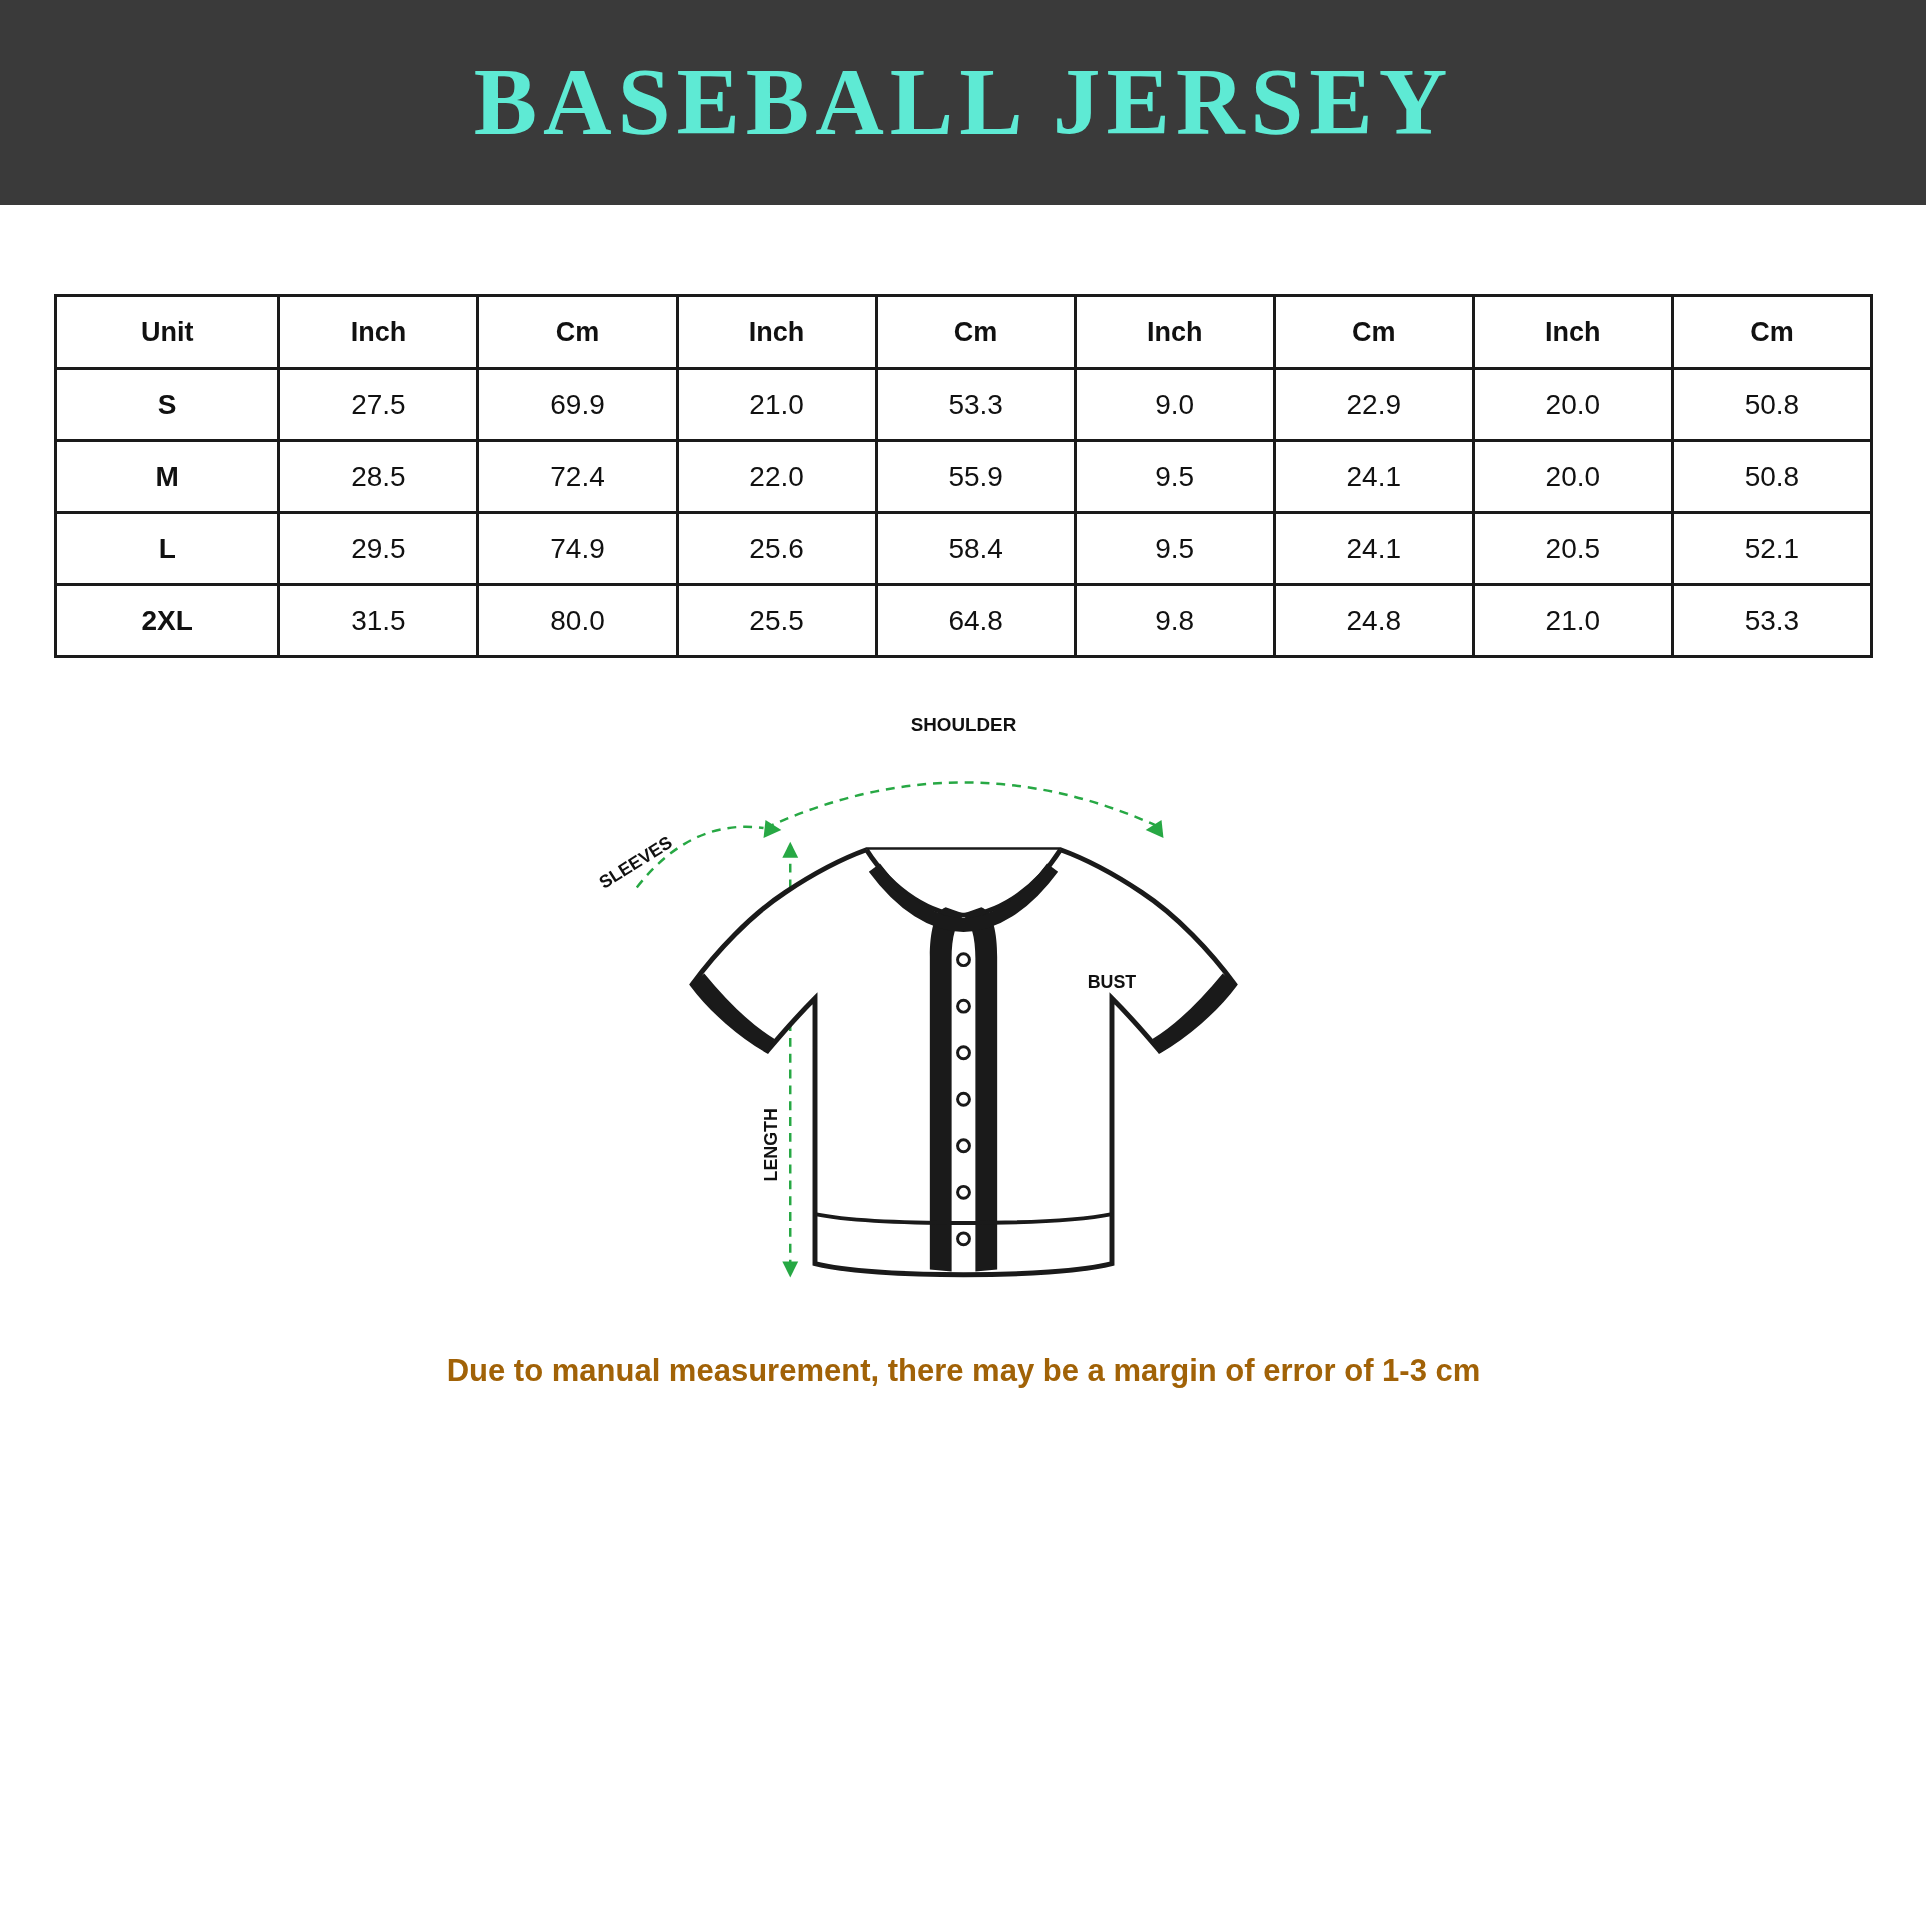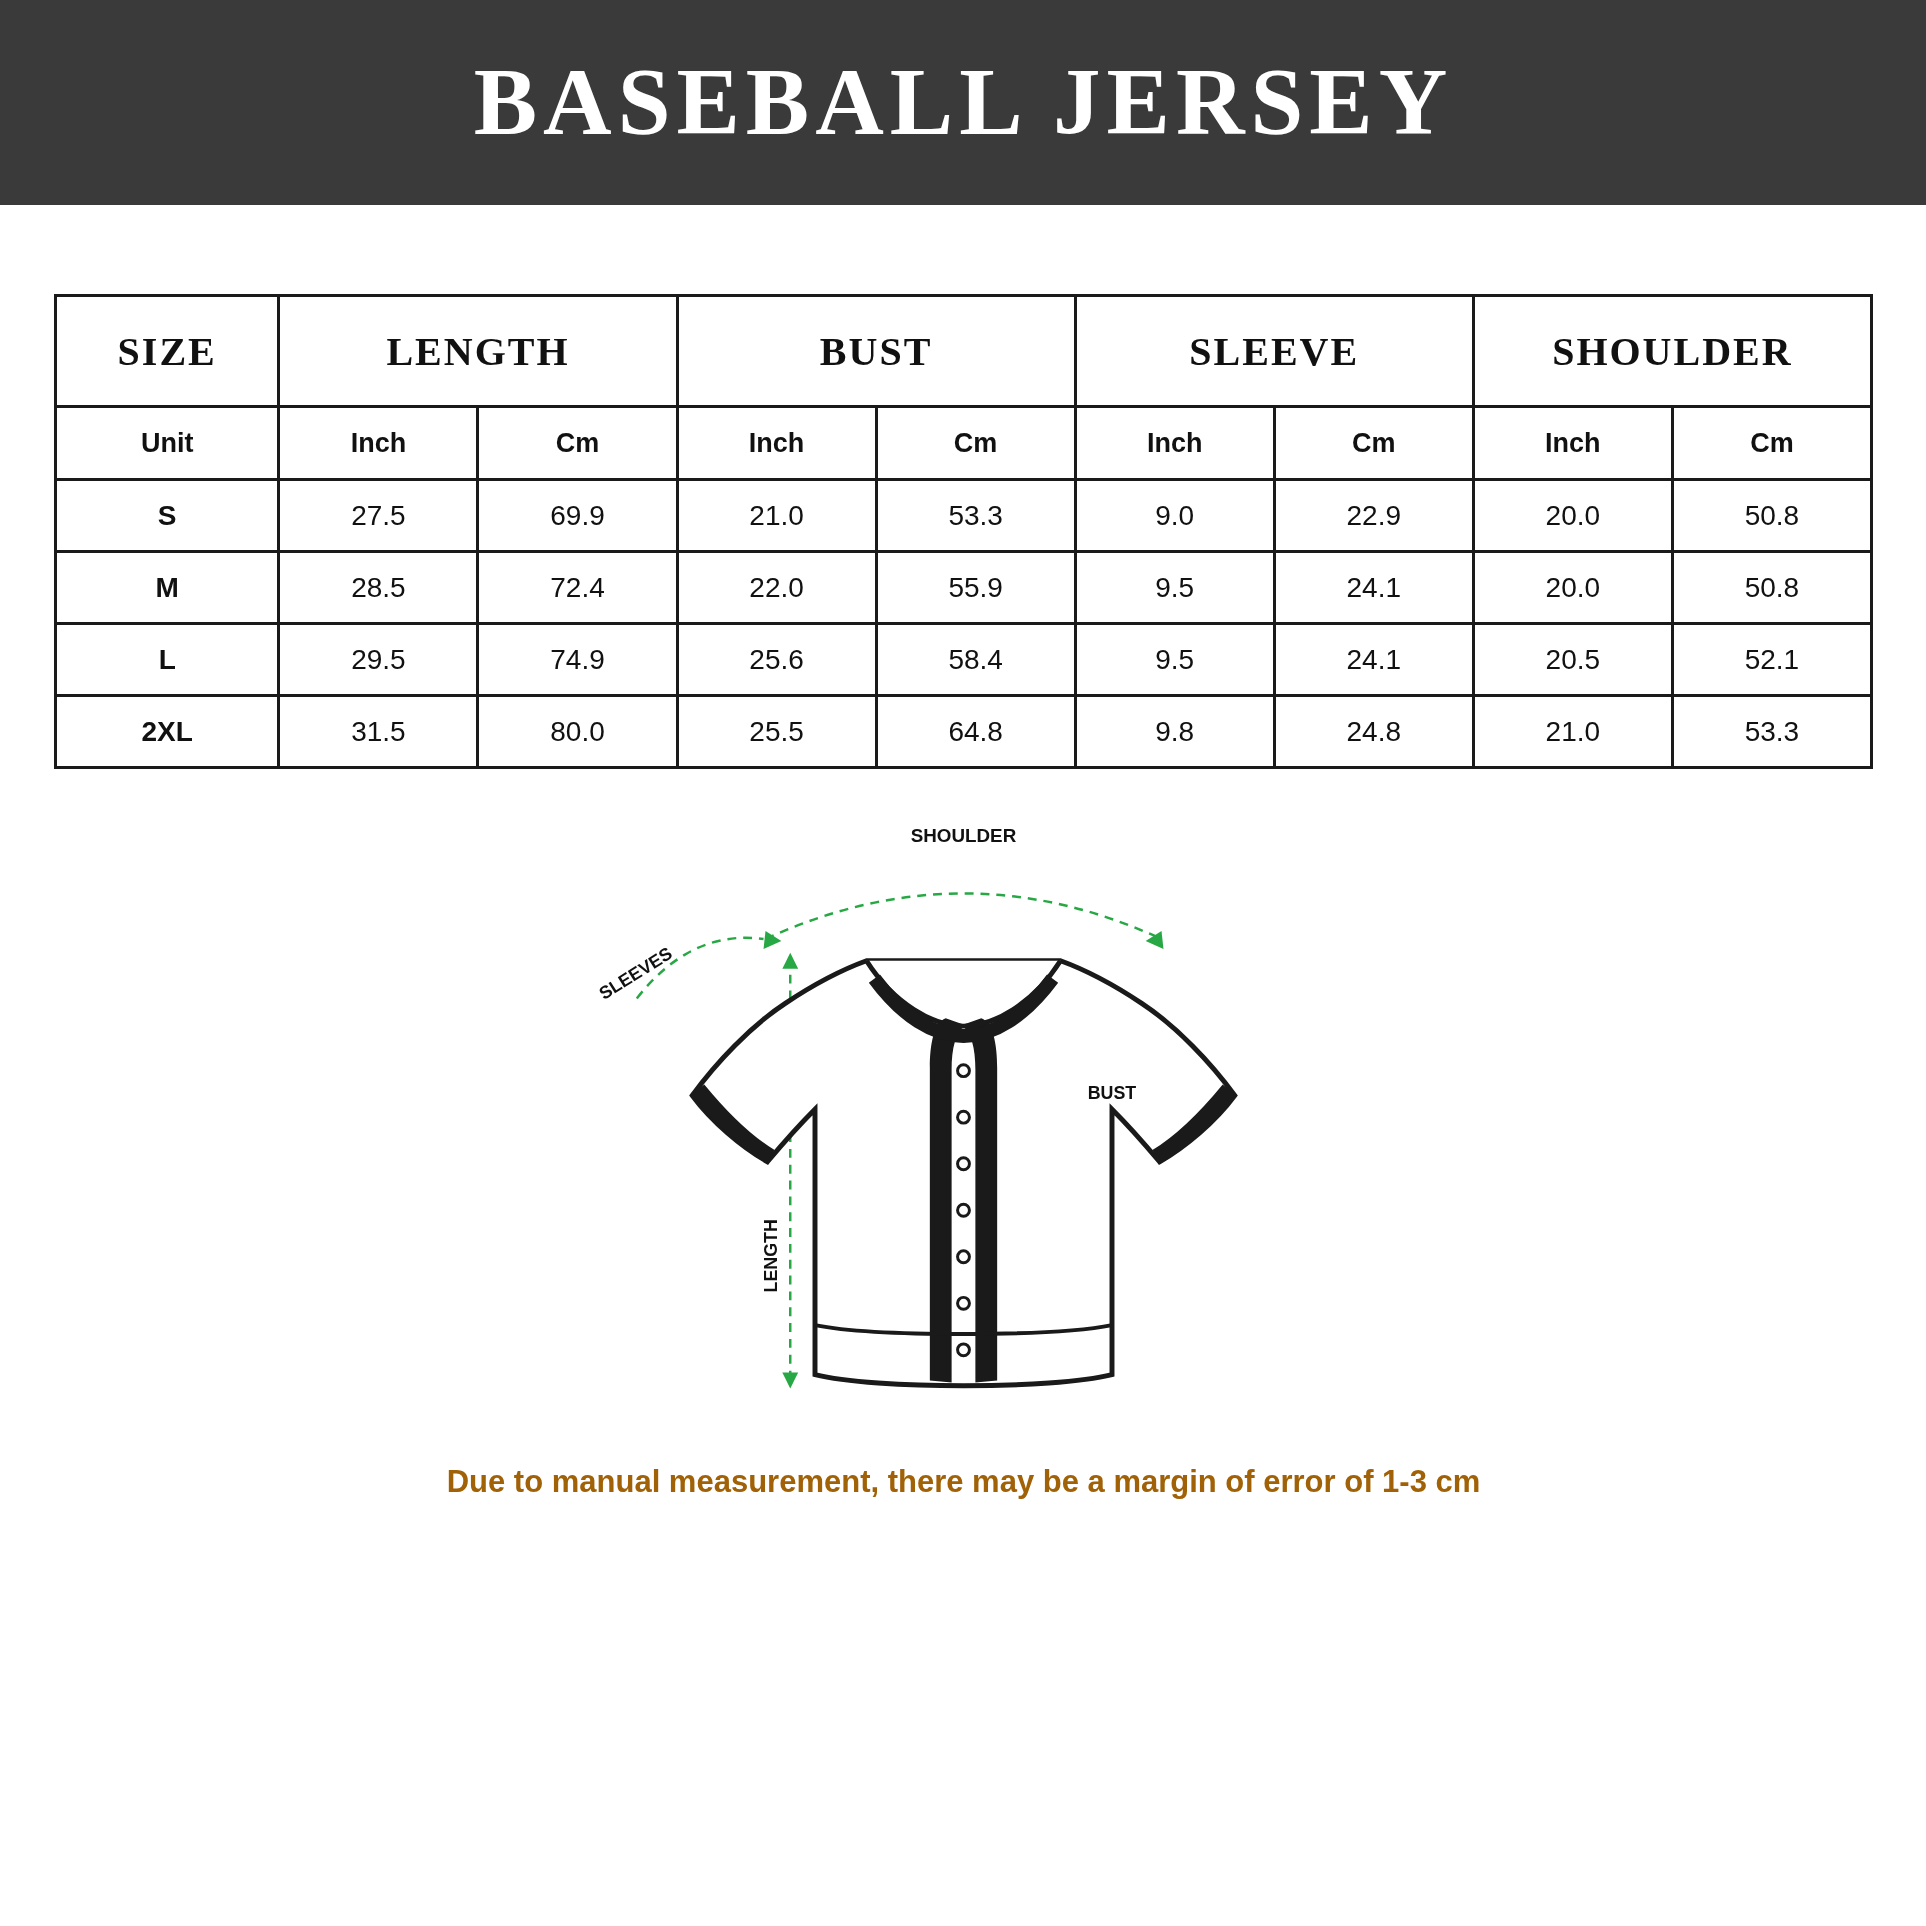--- a/index.html
+++ b/index.html
@@ -13,21 +13,21 @@
   }
   .header-band {
     width: 100%;
     height: 205px;
     background: #3a3a3a;
     display: flex;
     align-items: center;
     justify-content: center;
   }
   .header-title {
-    color: #ffffff;
+    color: #5eead4;
     font-family: "Liberation Serif", serif;
     font-weight: bold;
     font-size: 95px;
     letter-spacing: 6px;
     text-align: center;
     line-height: 1;
   }
   .table-wrap {
     padding: 89px 54px 0 54px;
   }
@@ -104,27 +104,20 @@
         <col class="col-val">
         <col class="col-val">
         <col class="col-val">
         <col class="col-val">
       <col class="col-val">
         <col class="col-val">
         <col class="col-val">
         <col class="col-val">
     </colgroup>
     <thead>
-      <tr>
-        <th class="group">SIZE</th>
-        <th class="group" colspan="2">LENGTH</th>
-        <th class="group" colspan="2">BUST</th>
-        <th class="group" colspan="2">SLEEVE</th>
-        <th class="group" colspan="2">SHOULDER</th>
-      </tr>
       <tr>
         <th class="unit">Unit</th>
         <th class="unit">Inch</th>
         <th class="unit">Cm</th>
         <th class="unit">Inch</th>
         <th class="unit">Cm</th>
         <th class="unit">Inch</th>
         <th class="unit">Cm</th>
         <th class="unit">Inch</th>
         <th class="unit">Cm</th>

